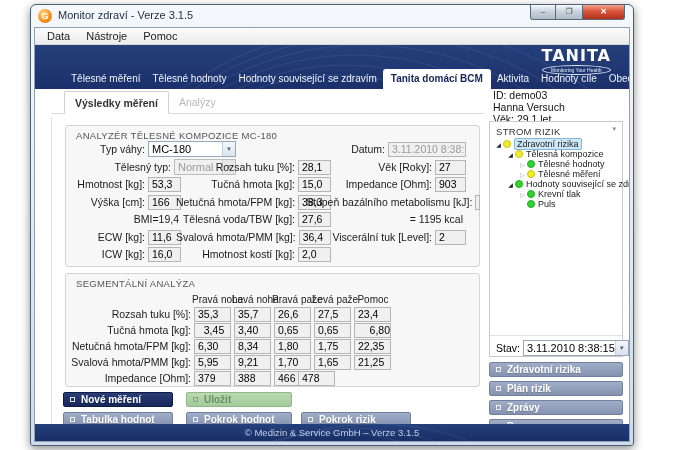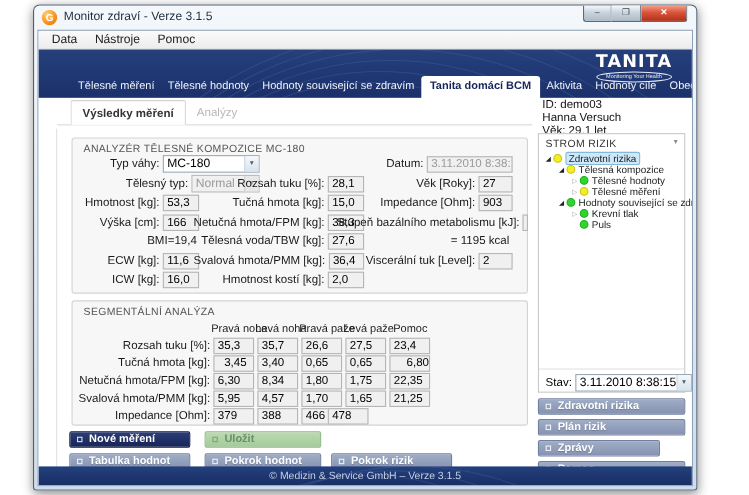--- a/index.html
+++ b/index.html
@@ -285,21 +285,21 @@
 
         <span class="seg-lbl" style="left:0; top:66px;">Netučná hmota/FPM [kg]:</span>
         <span class="vbox seg-box" style="left:128px; top:65px;">6,30</span>
         <span class="vbox seg-box" style="left:168px; top:65px;">8,34</span>
         <span class="vbox seg-box" style="left:208px; top:65px;">1,80</span>
         <span class="vbox seg-box" style="left:248px; top:65px;">1,75</span>
         <span class="vbox seg-box" style="left:288px; top:65px;">22,35</span>
 
         <span class="seg-lbl" style="left:0; top:82px;">Svalová hmota/PMM [kg]:</span>
         <span class="vbox seg-box" style="left:128px; top:81px;">5,95</span>
-        <span class="vbox seg-box" style="left:168px; top:81px;">4,57</span>
+        <span class="vbox seg-box" style="left:168px; top:81px;">9,21</span>
         <span class="vbox seg-box" style="left:208px; top:81px;">1,70</span>
         <span class="vbox seg-box" style="left:248px; top:81px;">1,65</span>
         <span class="vbox seg-box" style="left:288px; top:81px;">21,25</span>
 
         <span class="seg-lbl" style="left:0; top:98px;">Impedance [Ohm]:</span>
         <span class="vbox seg-box" style="left:128px; top:97px;">379</span>
         <span class="vbox seg-box" style="left:168px; top:97px;">388</span>
         <span class="vbox seg-box" style="left:208px; top:97px;">466</span>
         <span class="vbox seg-box" style="left:232px; top:97px;">478</span>
       </div>
@@ -355,21 +355,21 @@
       </div>
 
       <div class="abtn" style="left:454px; top:273px; width:134px;">
         <span class="bullet"></span>
         <span>Zdravotní rizika</span>
       </div>
       <div class="abtn" style="left:454px; top:292px; width:134px;">
         <span class="bullet"></span>
         <span>Plán rizik</span>
       </div>
-      <div class="abtn" style="left:454px; top:311px; width:111px;">
+      <div class="abtn" style="left:454px; top:311px; width:134px;">
         <span class="bullet"></span>
         <span>Zprávy</span>
       </div>
       <div class="abtn" style="left:454px; top:330px; width:134px;">
         <span class="bullet"></span>
         <span>Pomoc</span>
       </div>
 
       <div class="abtn primary" style="left:28px; top:303px; width:110px;">
         <span class="bullet"></span>

